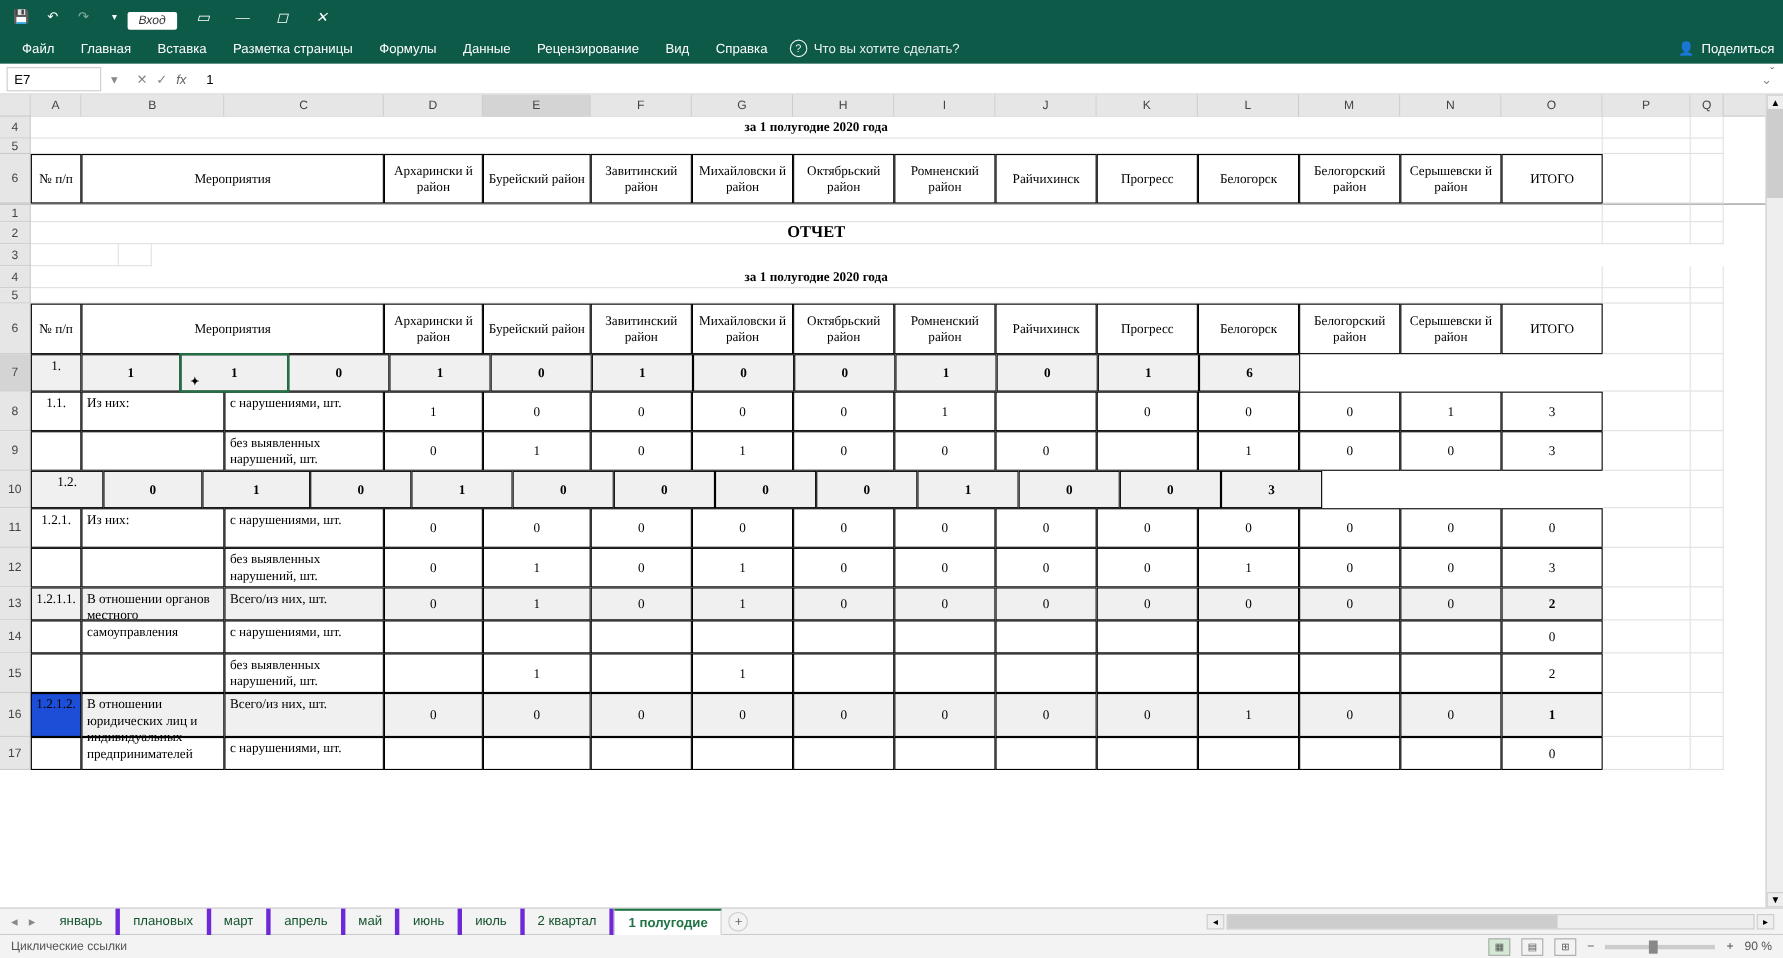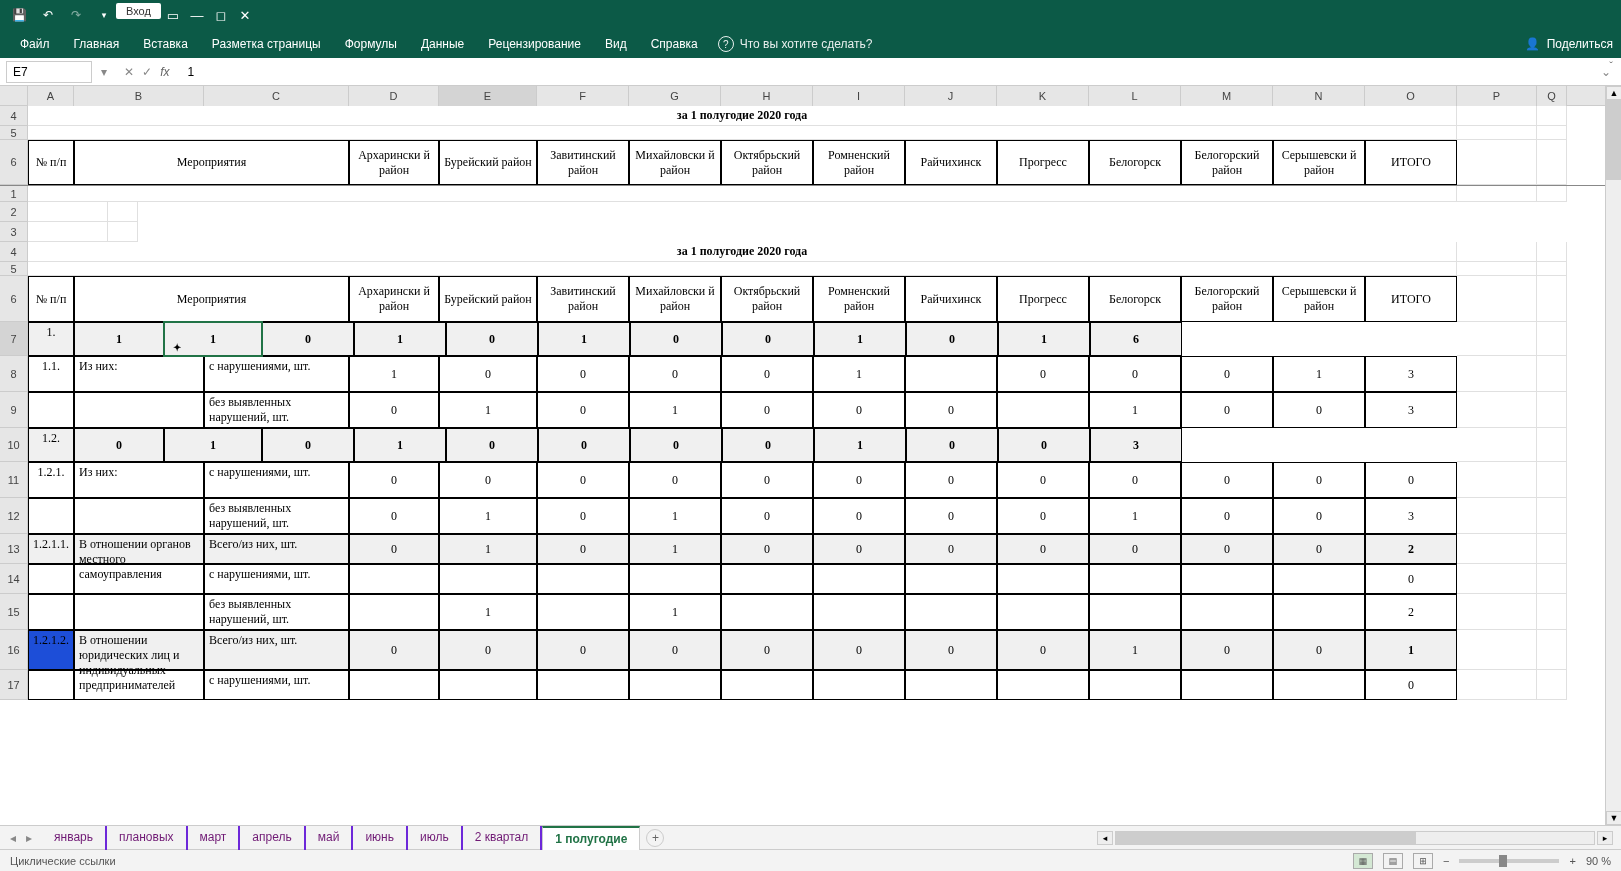--- a/index.html
+++ b/index.html
@@ -1,21 +1,21 @@
 <!DOCTYPE html>
 <html><head>
 <meta charset="utf-8">
 <style>
 * { margin:0; padding:0; box-sizing:border-box; }
 body { font-family:"Segoe UI",Arial,sans-serif; font-size:12px; background:#fff; overflow:hidden; }
 .titlebar { background:#0c5a47; height:30px; display:flex; align-items:center; color:#fff; padding:0 8px; }
 .titlebar .qat { display:flex; gap:4px; align-items:center; }
 .titlebar .qat span { width:24px; height:24px; display:flex; align-items:center; justify-content:center; cursor:pointer; }
 .titlebar .title { flex:1; text-align:center; font-size:12px; }
-.titlebar .winbtns { display:flex; align-items:flex-start; }
+.titlebar .winbtns { display:flex; gap:12px; align-items:flex-end;font-style:italic; }
 .titlebar .login { background:#fff; color:#333; padding:2px 10px; font-size:11px; border-radius:2px; }
 .winbtn { width:24px; height:24px; display:flex; align-items:center; justify-content:center; cursor:pointer; font-size:13px; }
 .ribbon-tabs { background:#0c5a47; height:28px; display:flex; align-items:center; padding:0 8px; gap:0; color:#fff; }
 .ribbon-tabs .tab { padding:6px 12px; font-size:12px; cursor:pointer; }
 .ribbon-tabs .tell { margin-left:8px; display:flex; align-items:center; gap:6px; opacity:.9; }
 .ribbon-tabs .bulb { width:16px; height:16px; border:1px solid #fff; border-radius:50%; display:flex; align-items:center; justify-content:center; font-size:10px; }
 .ribbon-tabs .share { margin-left:auto; display:flex; align-items:center; gap:6px; }
 .formula-bar { height:28px; background:#fff; border-bottom:1px solid #ccc; display:flex; align-items:center; padding:0 6px; gap:4px; }
 .namebox { width:86px; height:22px; border:1px solid #ccc; padding:0 6px; display:flex; align-items:center; font-size:12px; background:#fff; }
 .fb-dd { width:16px; text-align:center; color:#888; cursor:pointer; }
@@ -32,21 +32,21 @@
 .rowhdr { width:28px; border-right:1px solid #ccc; border-bottom:1px solid #ccc; display:flex; align-items:center; justify-content:center; font-size:11px; color:#444; background:#e6e6e6; flex-shrink:0; }
 .cell { border-right:1px solid #e0e0e0; border-bottom:1px solid #e0e0e0; padding:2px 4px; font-size:12px; display:flex; align-items:center; overflow:hidden; }
 .rowhdr.sel, .colhdr.sel { background:#d4d4d4; }
 .center { text-align:center; justify-content:center; }
 .bold { font-weight:bold; }
 .colE-sel { outline:2px solid #217346; outline-offset:-1px; background:#fff; position:relative; z-index:3;}
 .sheet-tabs { height:24px; background:#f3f3f3; border-top:1px solid #ccc; display:flex; align-items:center; padding:0 8px; font-size:12px; }
 .sheet-tabs .nav { display:flex; gap:6px; color:#888; }
 .sheet-tabs .nav span { cursor:pointer; padding:0 2px; }
 .sheet-tabs .tabs { display:flex; margin-left:8px; }
-.sheet-tab { padding:4px 12px; border-right:2px solid #6d28d9; cursor:pointer; color:#701a75;}
+.sheet-tab { padding:4px 12px; border-right:4px solid #6d28d9; cursor:pointer; color:#14532d;}
 .sheet-tab.active { background:#fff; border-top:2px solid #217346; border-left:1px solid #ccc; border-right:1px solid #ccc; font-weight:bold; color:#217346;}
 .sheet-add { margin-left:6px; width:18px; height:18px; border:1px solid #ccc; border-radius:50%; display:flex; align-items:center; justify-content:center; cursor:pointer; color:#666;}
 .statusbar { height:22px; background:#f3f3f3; border-top:1px solid #ccc; display:flex; align-items:center; padding:0 10px; font-size:11px; color:#555; }
 .statusbar .right { margin-left:auto; display:flex; align-items:center; gap:10px; }
 .viewbtn { width:20px; height:16px; border:1px solid #aaa; cursor:pointer; display:flex; align-items:center; justify-content:center; font-size:9px;}
 .viewbtn.active { background:#d4e8d4; }
 .zoom-slider { width:100px; height:4px; background:#ccc; position:relative; }
 .zoom-slider .thumb { width:8px; height:12px; background:#888; position:absolute; top:-4px; left:40%; }
 .hscroll { display:flex; align-items:center; margin-left:auto; gap:2px; }
 .hscroll-track { width:480px; height:14px; background:#eee; border:1px solid #ccc; position:relative;}
@@ -175,20 +175,21 @@
 
     <div id="body-rows">
         <div class="row" style="height: 16px;">
           <div class="rowhdr">1</div>
           <div class="cell center banner" style="width: 1429px; font-family: &quot;Times New Roman&quot;, serif;"></div>
           <div class="cell " style="width: 80px;"></div>
           <div class="cell " style="width: 30px;"></div>
         </div>
         <div class="row" style="height: 20px;">
           <div class="rowhdr">2</div>
+          <div class="cell center banner bold" style="width: 1429px; font-size: 15px; font-family: &quot;Times New Roman&quot;, serif;">ОТЧЕТ</div>
           <div class="cell " style="width: 80px;"></div>
           <div class="cell " style="width: 30px;"></div>
         </div>
         <div class="row" style="height: 20px;">
           <div class="rowhdr">3</div>
           <div class="cell " style="width: 80px;"></div>
           <div class="cell " style="width: 30px;"></div>
         </div>
         <div class="row" style="height: 20px;">
           <div class="rowhdr">4</div>
@@ -283,21 +284,21 @@
             <div style="width: 92px; border: 1px solid rgb(0, 0, 0); display: flex; align-items: center; justify-content: center; font-size: 12px;">0</div>
             <div style="width: 92px; border: 1px solid rgb(0, 0, 0); display: flex; align-items: center; justify-content: center; font-size: 12px;">0</div>
             <div style="width: 92px; border: 1px solid rgb(0, 0, 0); display: flex; align-items: center; justify-content: center; font-size: 12px;">3</div>
           </div>
           <div class="cell " style="width: 80px;"></div>
           <div class="cell " style="width: 30px;"></div>
         </div>
         <div class="row" style="height: 34px; border-radius: 13px;">
           <div class="rowhdr">10</div>
           <div style="width: 1429px; display: flex; font-family: &quot;Times New Roman&quot;, serif;">
-            <div style="width: 46px; border: 1px solid rgb(0, 0, 0); display: flex; align-items: flex-start; justify-content: center; padding: 2px; font-size: 12px; background: rgb(240, 240, 240);">1.2.</div>
+            <div style="width: 66px; border: 1px solid rgb(0, 0, 0); display: flex; align-items: flex-start; justify-content: center; padding: 2px; font-size: 12px; background: rgb(240, 240, 240);">1.2.</div>
             <div style="width: 90px; border: 1px solid rgb(0, 0, 0); display: flex; align-items: center; justify-content: center; font-size: 12px; background: rgb(240, 240, 240); font-weight: bold;">0</div>
             <div style="width: 98px; border: 1px solid rgb(0, 0, 0); display: flex; align-items: center; justify-content: center; font-size: 12px; background: rgb(240, 240, 240); font-weight: bold;">1</div>
             <div style="width: 92px; border: 1px solid rgb(0, 0, 0); display: flex; align-items: center; justify-content: center; font-size: 12px; background: rgb(240, 240, 240); font-weight: bold;">0</div>
             <div style="width: 92px; border: 1px solid rgb(0, 0, 0); display: flex; align-items: center; justify-content: center; font-size: 12px; background: rgb(240, 240, 240); font-weight: bold;">1</div>
             <div style="width: 92px; border: 1px solid rgb(0, 0, 0); display: flex; align-items: center; justify-content: center; font-size: 12px; background: rgb(240, 240, 240); font-weight: bold;">0</div>
             <div style="width: 92px; border: 1px solid rgb(0, 0, 0); display: flex; align-items: center; justify-content: center; font-size: 12px; background: rgb(240, 240, 240); font-weight: bold;">0</div>
             <div style="width: 92px; border: 1px solid rgb(0, 0, 0); display: flex; align-items: center; justify-content: center; font-size: 12px; background: rgb(240, 240, 240); font-weight: bold;">0</div>
             <div style="width: 92px; border: 1px solid rgb(0, 0, 0); display: flex; align-items: center; justify-content: center; font-size: 12px; background: rgb(240, 240, 240); font-weight: bold;">0</div>
             <div style="width: 92px; border: 1px solid rgb(0, 0, 0); display: flex; align-items: center; justify-content: center; font-size: 12px; background: rgb(240, 240, 240); font-weight: bold;">1</div>
             <div style="width: 92px; border: 1px solid rgb(0, 0, 0); display: flex; align-items: center; justify-content: center; font-size: 12px; background: rgb(240, 240, 240); font-weight: bold;">0</div>

